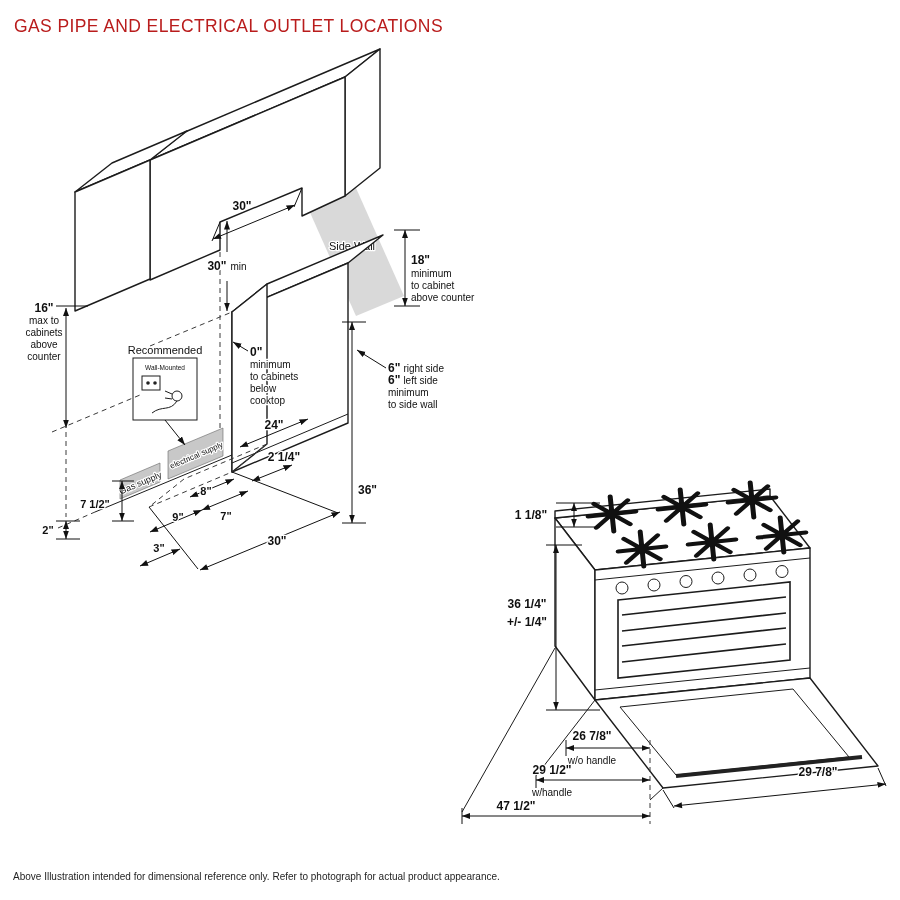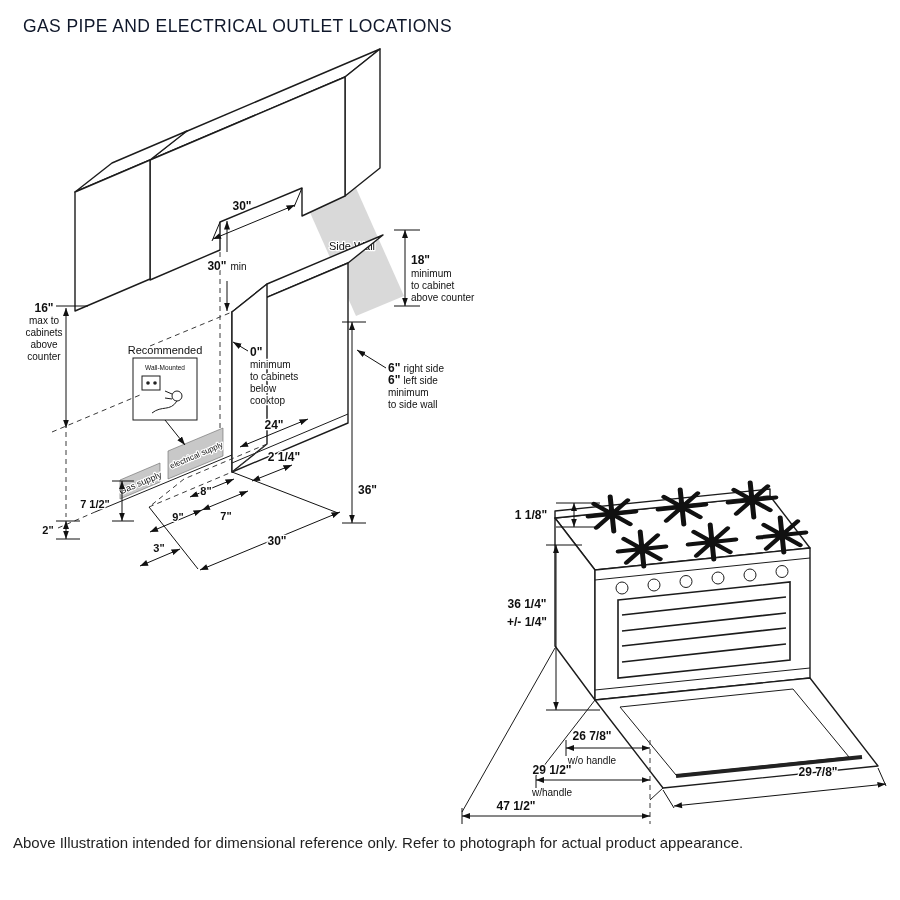--- a/index.html
+++ b/index.html
@@ -1,19 +1,19 @@
 <!DOCTYPE html>
 <html><head>
 <meta charset="utf-8">
 <style>
   html,body{margin:0;padding:0;background:#fff;}
   .stage{position:relative;width:900px;height:900px;background:#fff;overflow:hidden;
          font-family:"Liberation Sans",sans-serif;}
-  .title{position:absolute;left:14px;top:16px;font-size:17.5px;color:#0f172a;letter-spacing:.4px;margin-left:9px;}
-  .footnote{position:absolute;left:13px;top:834px;font-size:15px;color:#1f1f1f;}
+  .title{position:absolute;left:14px;top:16px;font-size:17.5px;color:#b91c1c;letter-spacing:.4px;}
+  .footnote{position:absolute;left:13px;top:871px;font-size:10px;color:#1f1f1f;}
   svg{position:absolute;left:0;top:0;}
   svg text{font-family:"Liberation Sans",sans-serif;fill:#101010;
            paint-order:stroke;stroke:#fff;stroke-width:2.5px;stroke-linejoin:round;}
   .dv{font-size:12px;font-weight:bold;}
   .dv11{font-size:11px;font-weight:bold;}
   .nt{font-size:10px;font-weight:normal;}
   .nt11{font-size:11px;font-weight:normal;}
   .tny{font-size:6.5px;font-weight:normal;}
   .rot9{font-size:9px;}
   .rot8{font-size:8px;}

